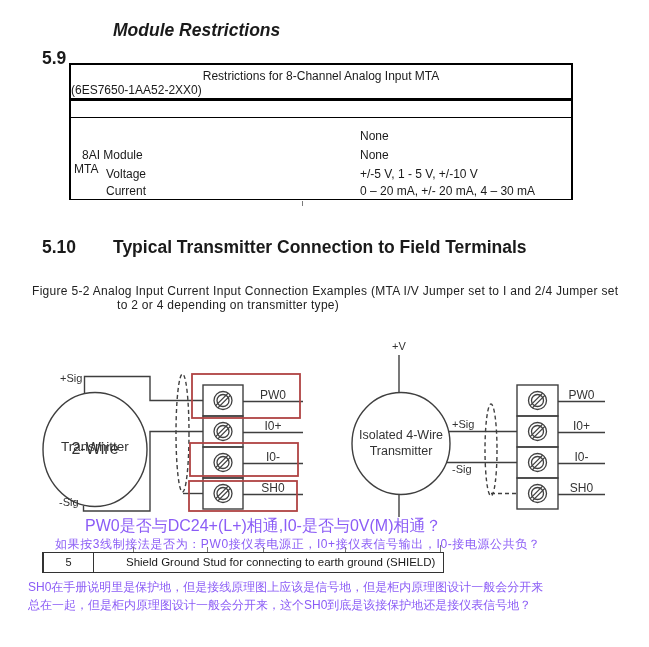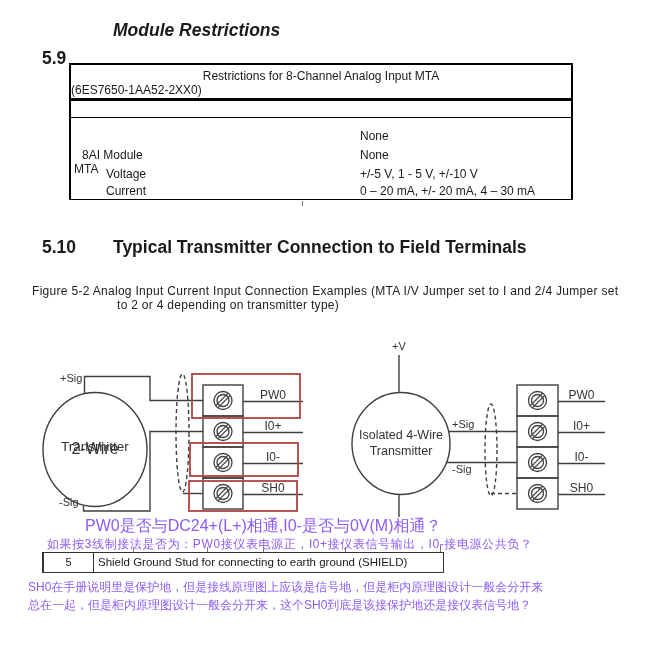--- a/index.html
+++ b/index.html
@@ -167,25 +167,25 @@
 <div class="abs diag-label" style="left:452px; top:463px;">-Sig</div>
 <div class="abs" style="left:341px; top:428px; width:120px; text-align:center; font-size:12.5px; color:#333;">Isolated 4-Wire</div>
 <div class="abs" style="left:341px; top:444px; width:120px; text-align:center; font-size:12.5px; color:#333;">Transmitter</div>
 
 <div class="abs term-label" style="left:558px; top:388px; width:47px;">PW0</div>
 <div class="abs term-label" style="left:558px; top:419px; width:47px;">I0+</div>
 <div class="abs term-label" style="left:558px; top:450px; width:47px;">I0-</div>
 <div class="abs term-label" style="left:558px; top:481px; width:47px;">SH0</div>
 
 <div class="abs red-cjk" style="left:85px; top:516px; font-size:16px;">PW0是否与DC24+(L+)相通,I0-是否与0V(M)相通？</div>
-<div class="abs red-cjk" style="left:47px; top:536px; font-size:12px; letter-spacing:0.6px;">如果按3线制接法是否为：PW0接仪表电源正，I0+接仪表信号输出，I0-接电源公共负？</div>
+<div class="abs red-cjk" style="left:55px; top:536px; font-size:12px; letter-spacing:0.6px;">如果按3线制接法是否为：PW0接仪表电源正，I0+接仪表信号输出，I0-接电源公共负？</div>
 
 <div class="abs" style="left:42px; top:552px; width:399px; height:19px; border:1px solid #333; border-left-width:2px; display:flex;">
   <div style="width:49px; border-right:1px solid #333; text-align:center; font-size:11px; line-height:19px;">5</div>
-  <div style="flex:1; padding-left:4px; font-size:11.5px; line-height:19px; white-space:nowrap;">Shield Ground Stud for connecting to earth ground (SHIELD)</div>
+  <div style="flex:1; padding-left:4px; font-size:11.5px; line-height:19px; white-space:nowrap;margin-left:28px;">Shield Ground Stud for connecting to earth ground (SHIELD)</div>
 </div>
 <div class="tick" style="left:133px; top:547px; height:5px;"></div>
 <div class="tick" style="left:207px; top:547px; height:5px;"></div>
 <div class="tick" style="left:263px; top:547px; height:5px;"></div>
 <div class="tick" style="left:345px; top:547px; height:5px;"></div>
 <div class="tick" style="left:440px; top:545px; height:7px;"></div>
 
 <div class="abs red-cjk" style="left:28px; top:579px; font-size:12px;">SH0在手册说明里是保护地，但是接线原理图上应该是信号地，但是柜内原理图设计一般会分开来</div>
 <div class="abs red-cjk" style="left:28px; top:597px; font-size:12px;">总在一起，但是柜内原理图设计一般会分开来，这个SH0到底是该接保护地还是接仪表信号地？</div>
 

